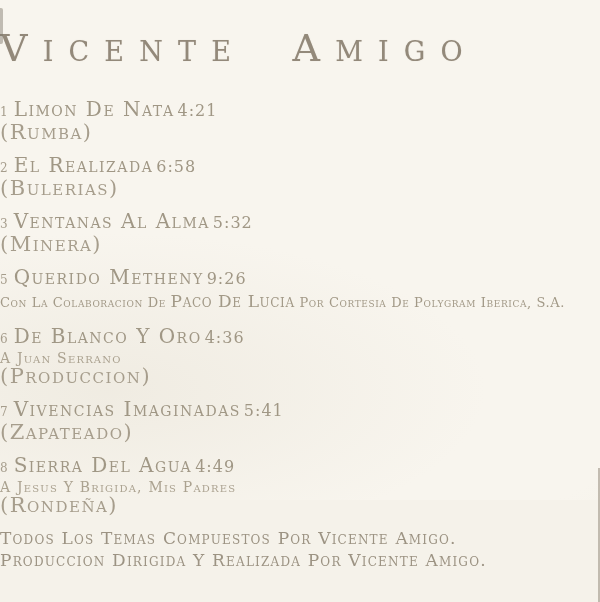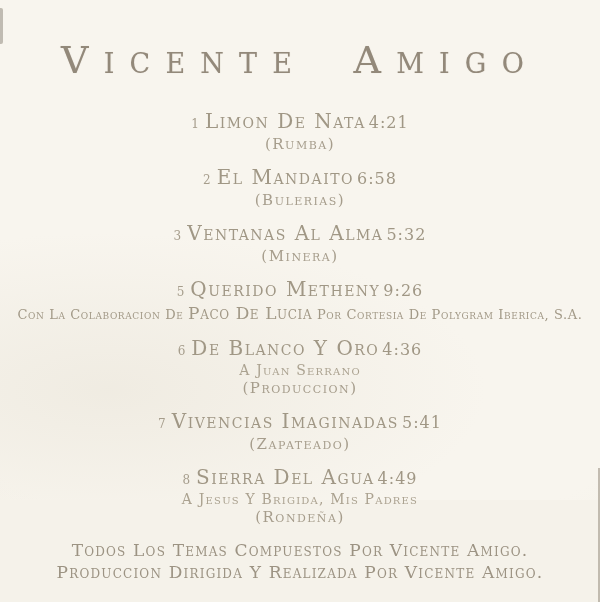--- a/index.html
+++ b/index.html
@@ -11,22 +11,22 @@
     height: 602px;
     overflow: hidden;
     font-family: "DejaVu Serif", serif;
     background: #f5f2ea;
   }
   .page {
     position: relative;
     width: 600px;
     height: 500px;
     box-sizing: border-box;
-    padding-top: 32px;
-    text-align: center;
+    padding-top: 20px;
+    text-align: left;
     background:
       radial-gradient(ellipse 90% 45% at 18% 78%, rgba(233,228,216,0.55) 0%, rgba(233,228,216,0) 70%),
       radial-gradient(ellipse 140% 120% at 50% 45%, #f8f5ee 55%, #efebe0 100%);
   }
   .album-title {
     margin: 6px 0 0 0;
     font-weight: normal;
     font-size: 38px;
     font-variant: small-caps;
     letter-spacing: 0.40em;
@@ -53,21 +53,21 @@
     letter-spacing: 1px;
     margin-right: 5px;
     color: #a69d8c;
   }
   .t-time {
     font-size: 16px;
     letter-spacing: 1px;
     margin-left: 3px;
   }
   .t-sub {
-    font-size: 15px;
+    font-size: 21px;
     line-height: 19px;
     font-variant: small-caps;
     letter-spacing: 1.5px;
     color: #a69d8c;
   }
   .t-ded {
     font-size: 14px;
     line-height: 17px;
     font-variant: small-caps;
     letter-spacing: 1.2px;
@@ -123,21 +123,21 @@
   <h1 class="album-title">Vicente Amigo</h1>
 
   <div class="tracklist">
 
     <div class="track">
       <div class="t-line"><span class="t-num">1</span><span>Limon De Nata</span><span class="t-time">4:21</span></div>
       <div class="t-sub">(Rumba)</div>
     </div>
 
     <div class="track">
-      <div class="t-line"><span class="t-num">2</span><span>El Mandaito</span><span class="t-time">6:58</span></div>
+      <div class="t-line"><span class="t-num">2</span><span>El Realizada</span><span class="t-time">6:58</span></div>
       <div class="t-sub">(Bulerias)</div>
     </div>
 
     <div class="track">
       <div class="t-line"><span class="t-num">3</span><span>Ventanas Al Alma</span><span class="t-time">5:32</span></div>
       <div class="t-sub">(Minera)</div>
     </div>
 
 
     <div class="track">

